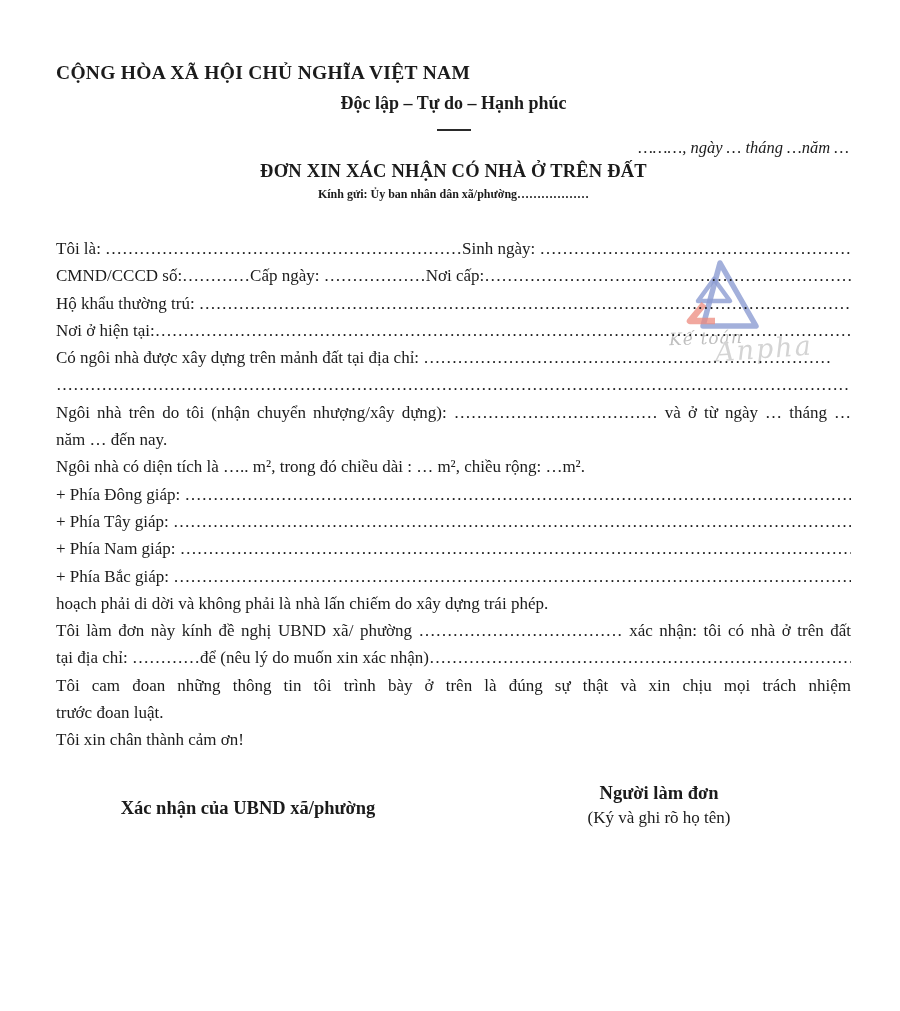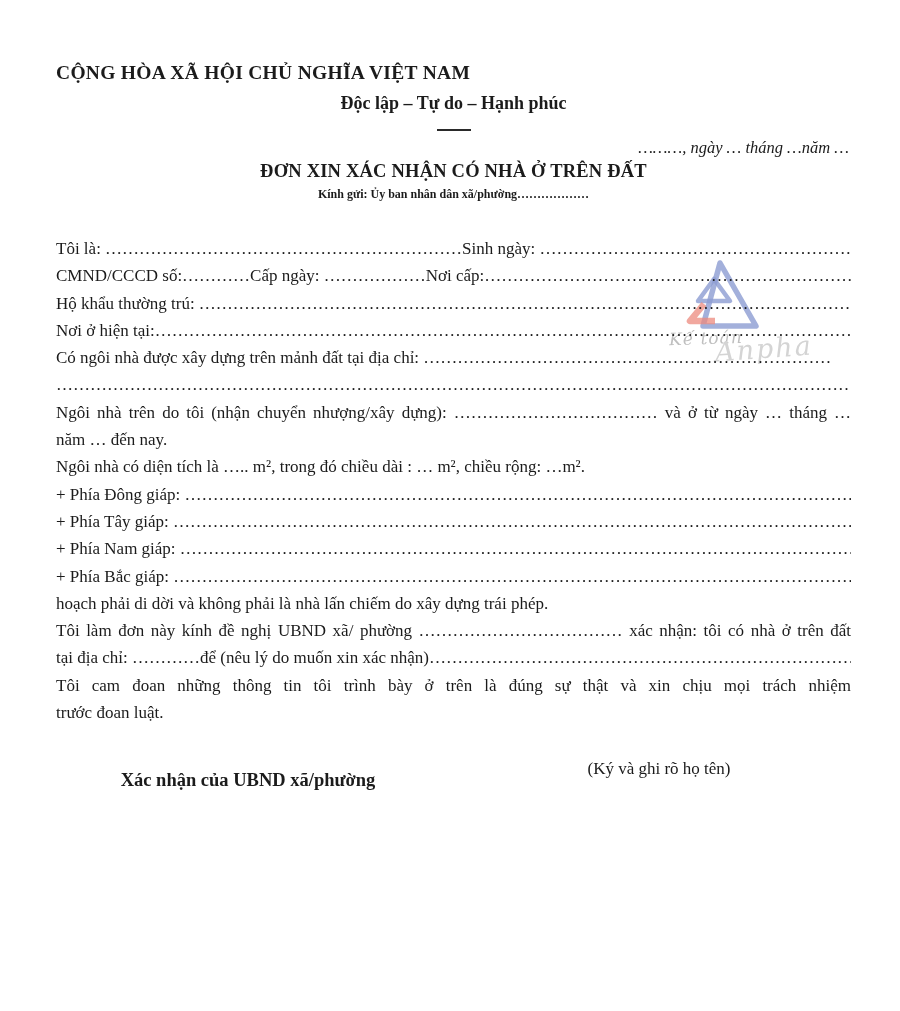--- a/index.html
+++ b/index.html
@@ -72,23 +72,25 @@
       <div class="line">Ngôi nhà có diện tích là ….. m², trong đó chiều dài : … m², chiều rộng: …m².</div>
       <div class="line">+ Phía Đông giáp: ……………………………………………………………………………………………………………………………</div>
       <div class="line">+ Phía Tây giáp: ………………………………………………………………………………………………………………………………</div>
       <div class="line">+ Phía Nam giáp: ……………………………………………………………………………………………………………………………</div>
       <div class="line">+ Phía Bắc giáp: ………………………………………………………………………………………………………………………………</div>
       <div class="line">hoạch phải di dời và không phải là nhà lấn chiếm do xây dựng trái phép.</div>
       <div class="line justify">Tôi làm đơn này kính đề nghị UBND xã/ phường ……………………………… xác nhận: tôi có nhà ở trên đất</div>
       <div class="line">tại địa chỉ: …………để (nêu lý do muốn xin xác nhận)……………………………………………………………………..</div>
       <div class="line justify">Tôi cam đoan những thông tin tôi trình bày ở trên là đúng sự thật và xin chịu mọi trách nhiệm</div>
       <div class="line">trước đoan luật.</div>
+      <div class="line">Tôi xin chân thành cảm ơn!</div>
     </div>
 
     <div class="signatures">
       <div class="sig-left">Xác nhận của UBND xã/phường</div>
       <div class="sig-right">
+        <div class="sig-right-title">Người làm đơn</div>
         <div class="sig-right-note">(Ký và ghi rõ họ tên)</div>
       </div>
     </div>
   </div>
 
 </div>
 
 </body></html>

